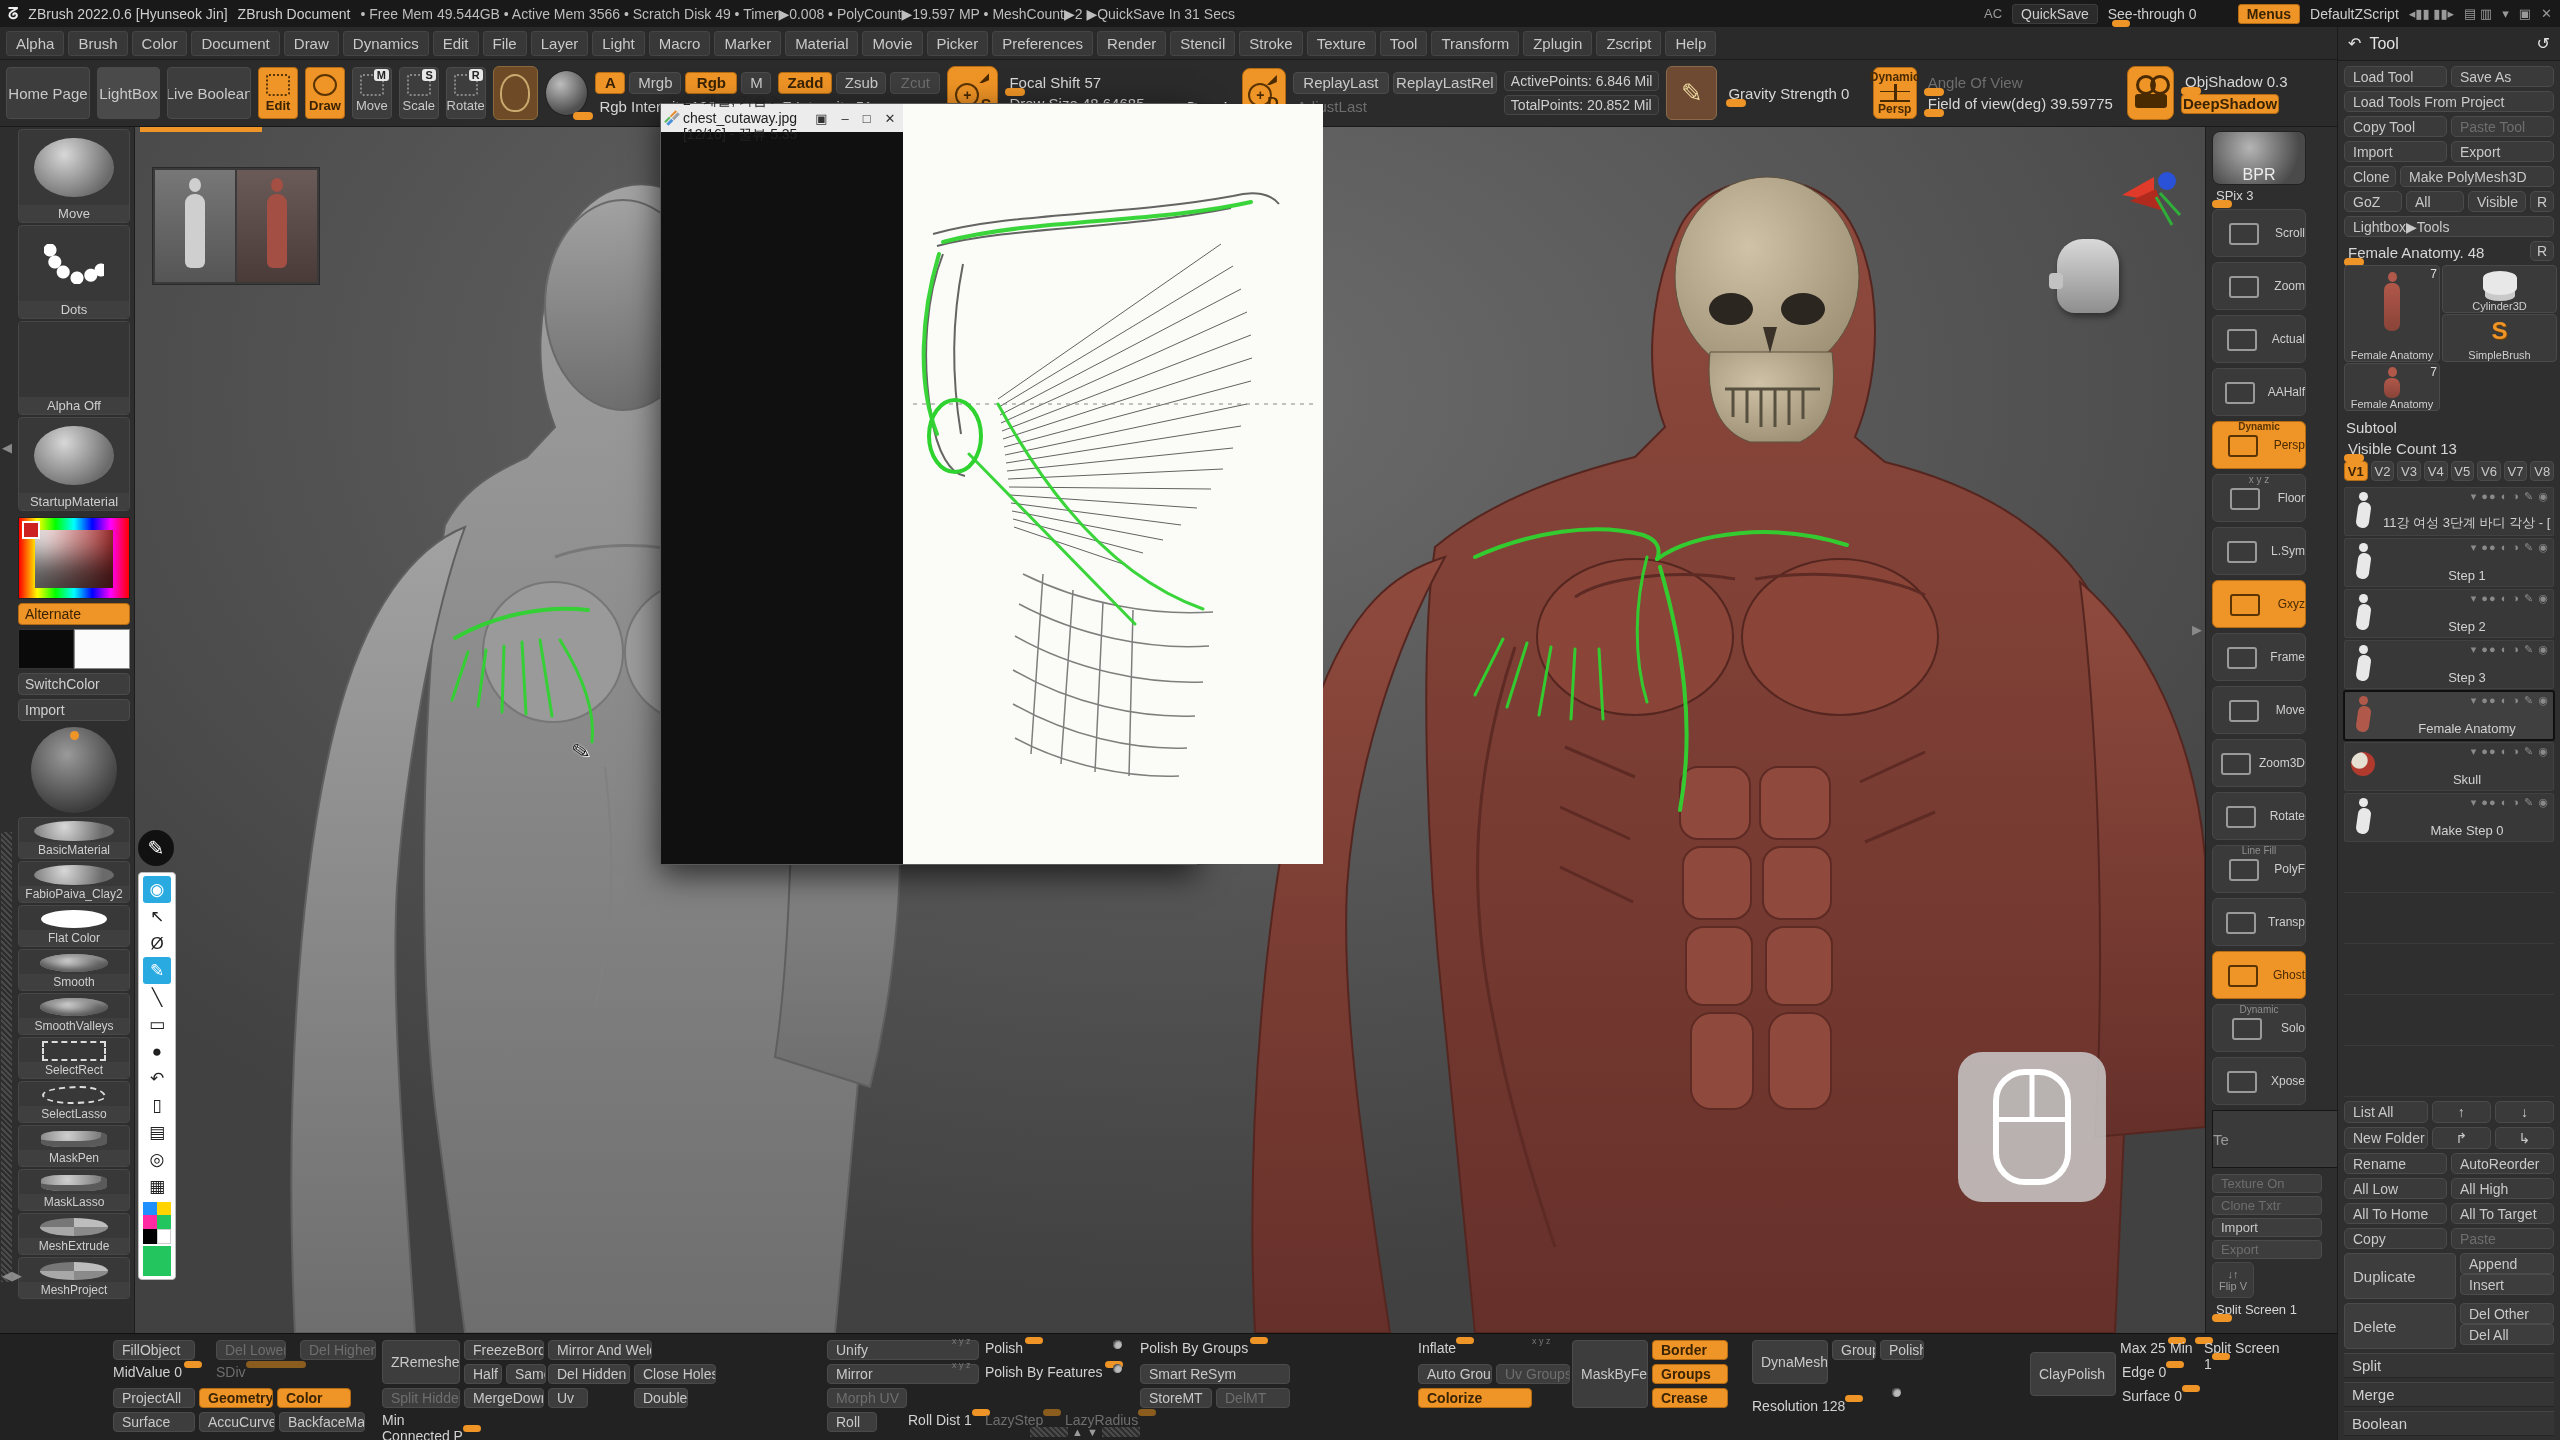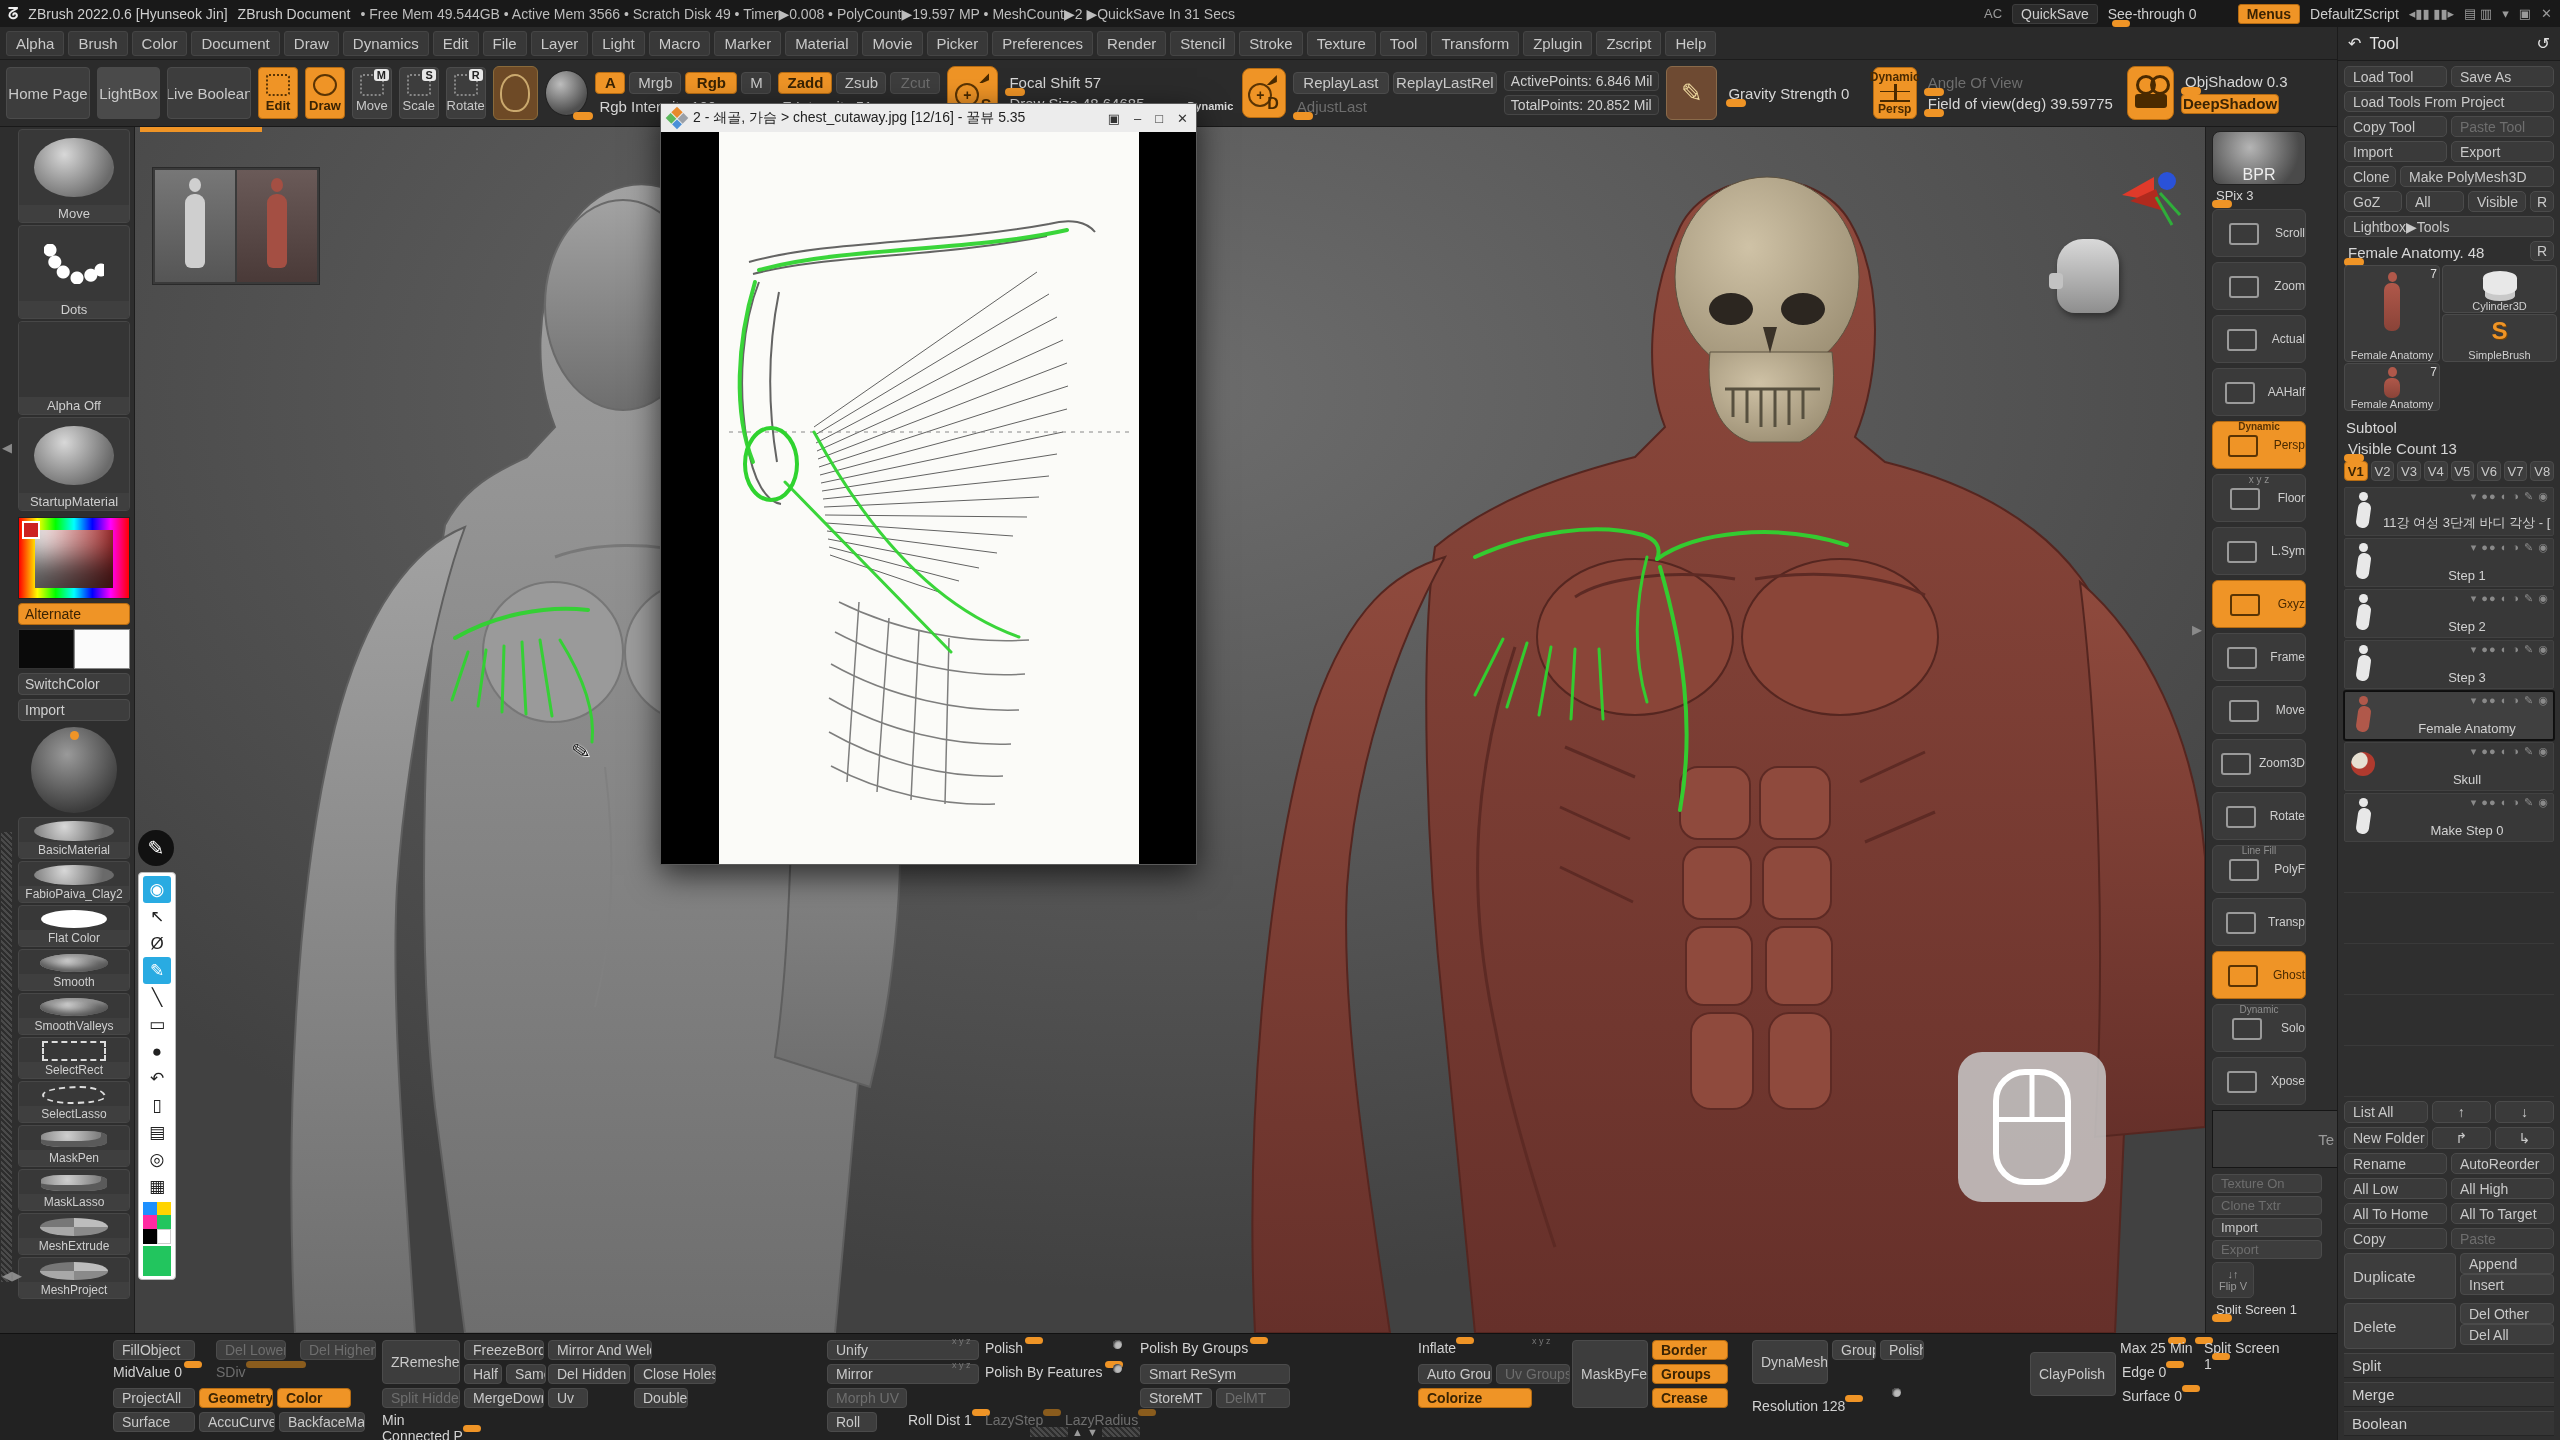--- a/index.html
+++ b/index.html
@@ -104,21 +104,21 @@
   #viewhead{left:1922px;top:112px;width:62px;height:74px;background:linear-gradient(#d9d9d9,#8e8e8e);border-radius:26px 26px 18px 18px;box-shadow:2px 4px 6px #0006;}
   #viewhead .nose{position:absolute;left:-8px;top:34px;width:14px;height:16px;background:#c2c2c2;border-radius:4px;}
   
   #mouseov{left:1958px;top:1052px;width:148px;height:150px;background:#c9c9c9d9;border-radius:24px;display:flex;align-items:center;justify-content:center;z-index:50;}
   #mouseov .mouse{width:66px;height:104px;border:6px solid #fff;border-radius:32px;position:relative;background:#adadad33;}
   #mouseov .mouse::before{content:"";position:absolute;left:50%;top:0;width:0;height:42px;border-left:5px solid #fff;transform:translateX(-50%);}
   #mouseov .mouse::after{content:"";position:absolute;left:0;right:0;top:42px;border-top:5px solid #fff;}
   #pencursor{left:437px;top:612px;font-size:22px;color:#111;text-shadow:0 0 2px #fff,1px 1px 0 #fff;z-index:30;transform:rotate(-10deg);}
   .edgearrow{color:#8a8a8a;font-size:13px;z-index:6;}
   
-  #viewer{left:660px;top:103px;width:535px;height:760px;background:#101010;border:1px solid #5a5a5a;box-shadow:0 10px 30px #000a;z-index:20;display:flex;flex-direction:column;}
+  #viewer{left:660px;top:103px;width:535px;height:760px;background:#101010;border:1px solid #5a5a5a;box-shadow:0 10px 30px #000a;z-index:20;display:flex;flex-direction:row;}
   #viewer .vtitle{height:28px;background:#ececec;color:#222;display:flex;align-items:center;gap:8px;padding:0 8px;font-size:14px;}
   #viewer .vlogo{width:16px;height:16px;display:grid;grid-template-columns:1fr 1fr;gap:1px;transform:rotate(45deg);}
   #viewer .vlogo i{display:block;}
   #viewer .vctl{margin-left:auto;display:flex;gap:14px;color:#333;font-size:13px;align-items:center;}
   #viewer .vtoolbar{height:28px;background:#dedede;color:#333;display:flex;align-items:center;gap:16px;padding:0 8px;font-size:14px;}
   #viewer .newver{background:linear-gradient(#d9534f,#b13a34);color:#fff;border-radius:12px;padding:2px 10px;font-size:13px;border:1px solid #8a2a26;}
   #viewer .pinchk{display:inline-flex;width:16px;height:16px;border-radius:50%;background:#6aa84f;color:#fff;align-items:center;justify-content:center;font-size:11px;margin-left:4px;}
   #viewer .vbody{flex:1;background:#000;display:flex;justify-content:center;}
   #viewer .sheet{width:420px;background:#fbfbf8;position:relative;}
   
@@ -126,21 +126,21 @@
   .rt-tile{width:92px;margin-bottom:5px;background:#3a3a3a;border:1px solid #474747;border-radius:6px;display:flex;flex-direction:row;align-items:center;justify-content:flex-end;height:46px;position:relative;font-size:12px;color:#cfcfcf;}
   .rt-tile .ic{width:26px;height:18px;margin:3px auto 1px;border:2px solid #9a9a9a;border-radius:3px;}
   .rt-tile.on{background:#ef9426;color:#4a2a00;border-color:#b56b12;}
   .rt-tile.on .ic{border-color:#5a3404;}
   .rt-tile .tag{position:absolute;top:-1px;left:0;right:0;text-align:center;font-size:10px;color:#8f8f8f;}
   .rt-tile.on .tag{color:#5a3404;font-weight:bold;}
   .rt-tile .tag:empty{display:none;}
   #rt-bpr{width:92px;height:52px;border-radius:8px;background:radial-gradient(circle at 40% 30%,#b5b5b5,#4a4a4a 75%);border:1px solid #222;color:#eee;display:flex;align-items:flex-end;justify-content:center;font-size:16px;margin-bottom:3px;}
   #rt-spix{width:92px;margin-bottom:6px;font-size:13px;}
   .rt-minibtn{width:110px;height:19px;margin-bottom:3px;font-size:13px;justify-content:flex-start;}
-  #texpanel{width:130px;height:58px;background:#3a3a3a;border:1px solid #161616;margin:4px 0 6px;color:#9a9a9a;display:flex;align-items:center;justify-content:flex-end;padding-right:7px;box-sizing:border-box;}
+  #texpanel{width:130px;height:58px;background:#3a3a3a;border:1px solid #161616;margin:4px 0 6px;color:#9a9a9a;display:flex;align-items:center;justify-content:flex-start;padding-right:7px;box-sizing:border-box;}
   #flipv{width:40px;height:34px;background:#3a3a3a;border:1px solid #474747;border-radius:5px;margin-bottom:4px;display:flex;flex-direction:column;align-items:center;justify-content:center;font-size:11px;color:#9a9a9a;}
   
   #toolpanel{left:2337px;top:27px;width:223px;height:1413px;background:#2f2f2f;border-left:1px solid #1b1b1b;box-sizing:border-box;}
   #tp-header{height:33px;display:flex;align-items:center;gap:8px;padding:0 10px;color:#e3e3e3;font-size:16px;background:#2a2a2a;border-bottom:1px solid #1c1c1c;}
   #tp-header .spacer{flex:1;}
   #tp-body{padding:5px 6px;display:flex;flex-direction:column;gap:4px;}
   .tp-row{display:flex;gap:4px;}
   .tp-row .btn{flex:1;height:21px;font-size:14px;justify-content:flex-start;border-radius:5px;background:#3a3a3a;}
   .tp-row .btn.w-s{flex:0 0 52px;}
   .tp-row .btn.w-xs{flex:0 0 24px;justify-content:center;}

